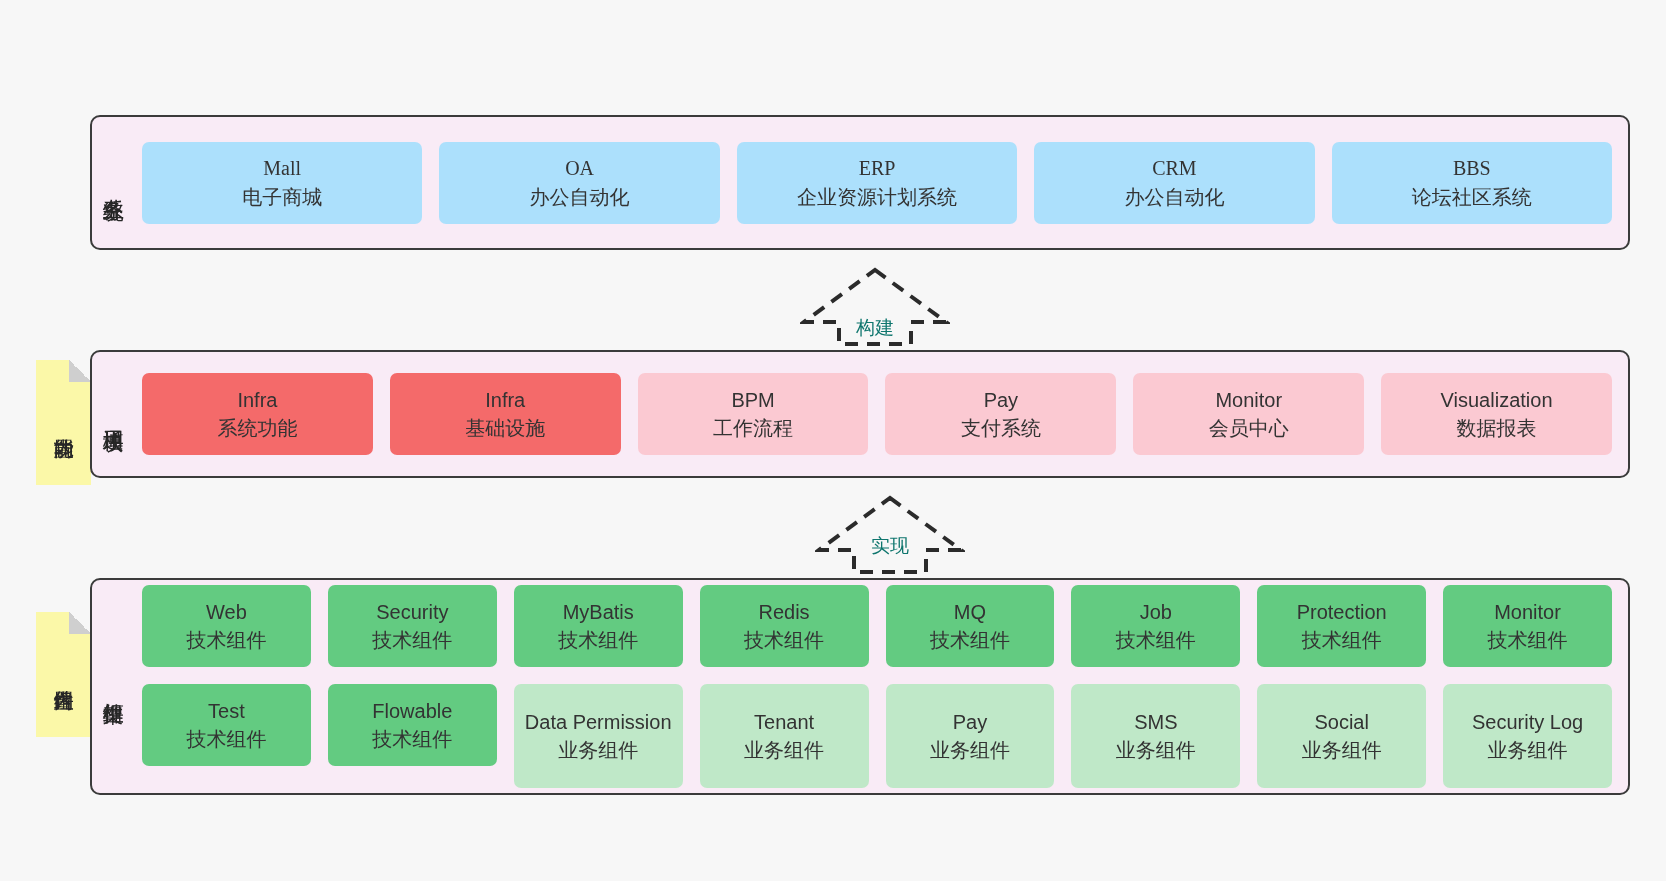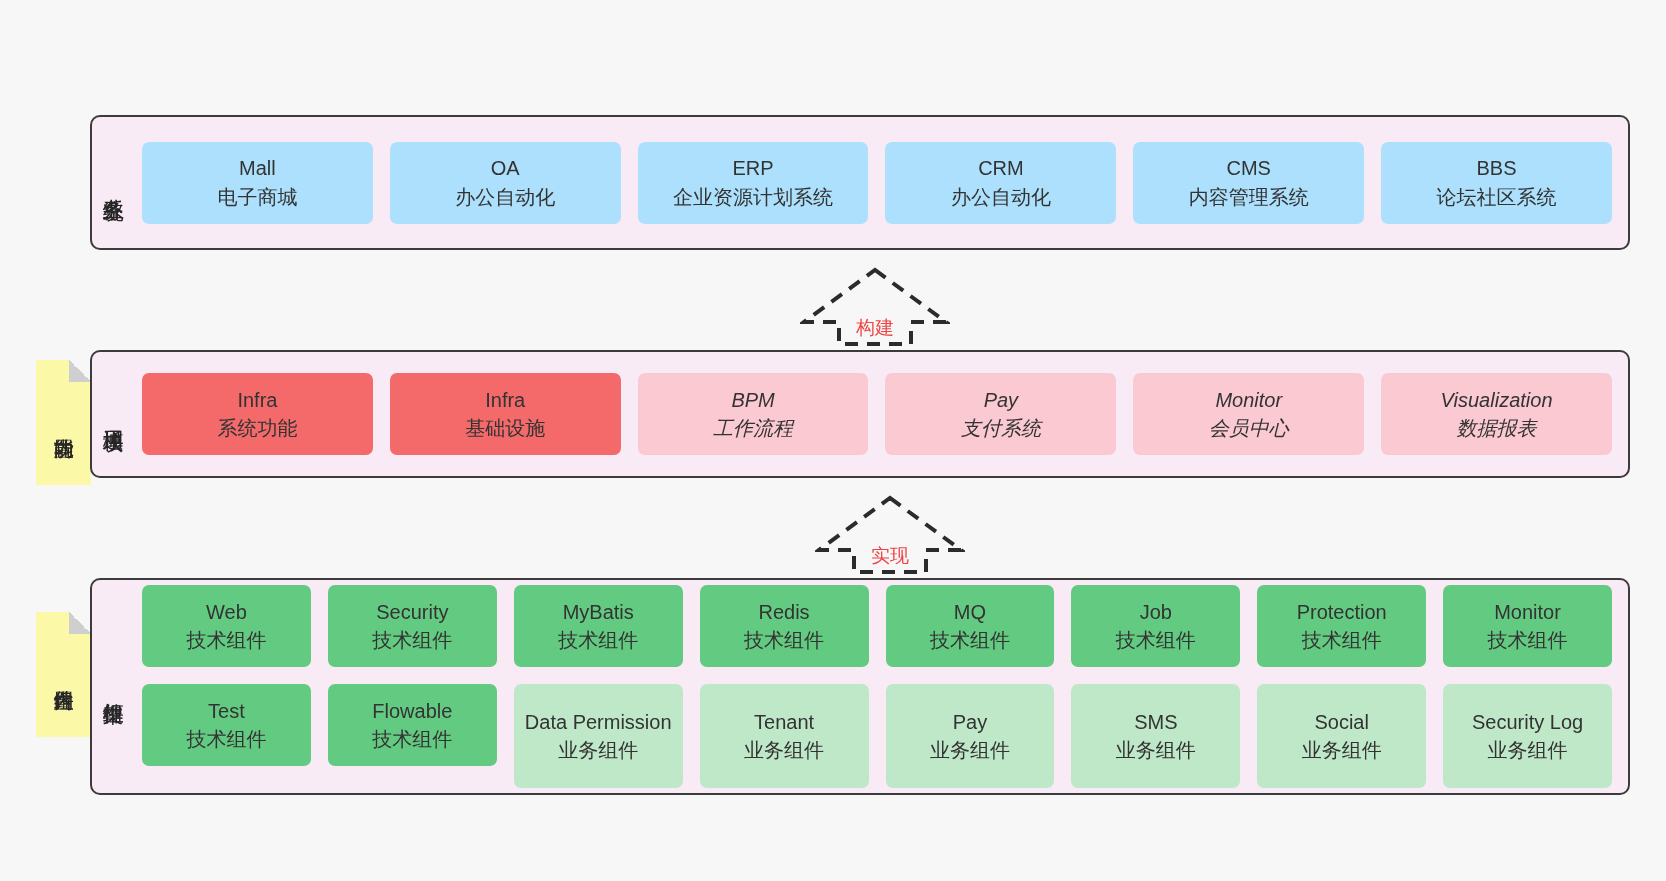--- a/index.html
+++ b/index.html
@@ -80,23 +80,23 @@
     font-size: 20px;
     line-height: 1.42;
     color: #333333;
     padding: 4px 2px;
     user-select: none;
   }
   .card .en { white-space: nowrap; }
   .card .cn { white-space: nowrap; }
   .card.wrap .en { white-space: normal; }
 
-  .biz-card   { background: #ace0fc; height: 82px; }
+  .biz-card   { background: #ace0fc; height: 82px; font-family: Liberation Serif, serif; }
   .mod-strong { background: #f46a6a; height: 82px; }
-  .mod-light  { background: #fbc9d2; height: 82px; font-style: italic; }
+  .mod-light  { background: #fbc9d2; height: 82px; }
   .fw-tech    { background: #63cb81; height: 82px; }
   .fw-biz     { background: #bfe8c8; height: 104px; }
 
   
   .note {
     position: absolute;
     background: #fbf8a8;
     box-sizing: border-box;
     display: flex;
     align-items: center;
@@ -123,21 +123,21 @@
   .arrow {
     position: absolute;
   }
   .arrow svg { display: block; }
   .arrow .alabel {
     position: absolute;
     left: 0;
     right: 0;
     text-align: center;
     font-size: 19px;
-    color: #ef4444;
+    color: #0f766e;
     user-select: none;
   }
 </style>
 </head>
 <body>
 
 <div id="canvas">
 
   <div class="layer" id="layer-business" style="left:90px; top:115px; width:1540px; height:135px;">
     <div class="layer-title">业务系统</div>
@@ -151,24 +151,20 @@
           <div class="en">OA</div>
           <div class="cn">办公自动化</div>
         </div>
         <div class="card biz-card">
           <div class="en">ERP</div>
           <div class="cn">企业资源计划系统</div>
         </div>
         <div class="card biz-card">
           <div class="en">CRM</div>
           <div class="cn">办公自动化</div>
-        </div>
-        <div class="card biz-card">
-          <div class="en">CMS</div>
-          <div class="cn">内容管理系统</div>
         </div>
         <div class="card biz-card">
           <div class="en">BBS</div>
           <div class="cn">论坛社区系统</div>
         </div>
       </div>
     </div>
   </div>
 
   <div class="arrow" style="left:800px; top:266px; width:150px; height:82px;">
@@ -211,21 +207,21 @@
           <div class="cn">数据报表</div>
         </div>
       </div>
     </div>
   </div>
 
   <div class="arrow" style="left:815px; top:494px; width:150px; height:82px;">
     <svg width="150" height="82" viewBox="0 0 150 82">
       <path d="M 75 4 L 146 56 L 111 56 L 111 78 L 39 78 L 39 56 L 4 56 Z" fill="none" stroke="#2b2b2b" stroke-width="4" stroke-dasharray="13,9" stroke-linejoin="miter"></path>
     </svg>
-    <div class="alabel" style="top:49px;">实现</div>
+    <div class="alabel" style="top:39px;">实现</div>
   </div>
 
   <div class="note" style="left:36px; top:612px; width:55px; height:125px;">
       <span>内置组件</span>
     </div>
 
   <div class="layer" id="layer-framework" style="left:90px; top:578px; width:1540px; height:217px;justify-content:center;">
     <div class="layer-title">框架组件</div>
     <div class="layer-body">
 

